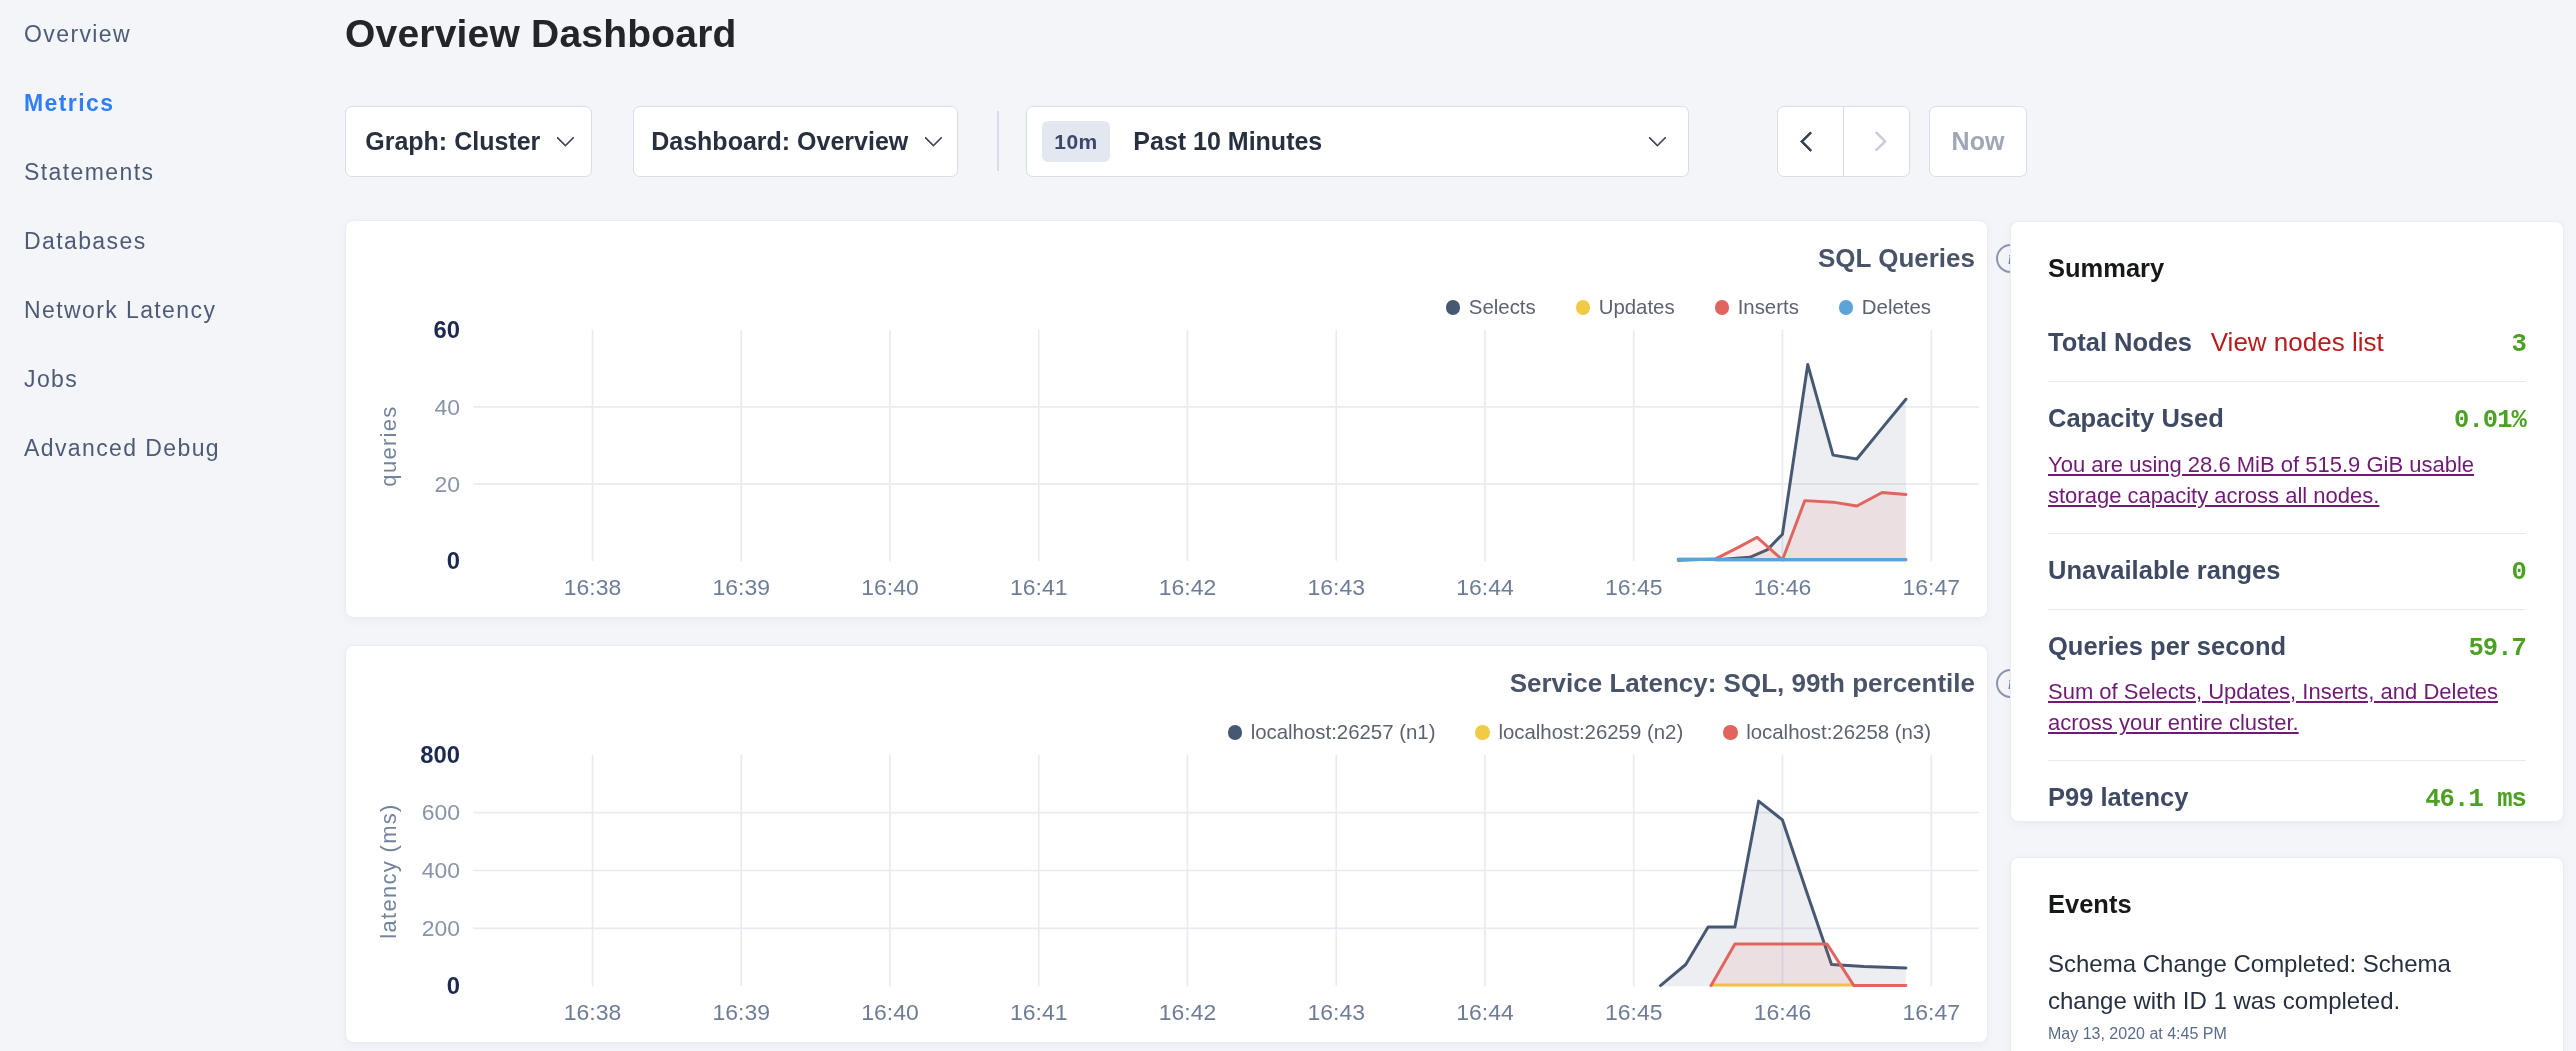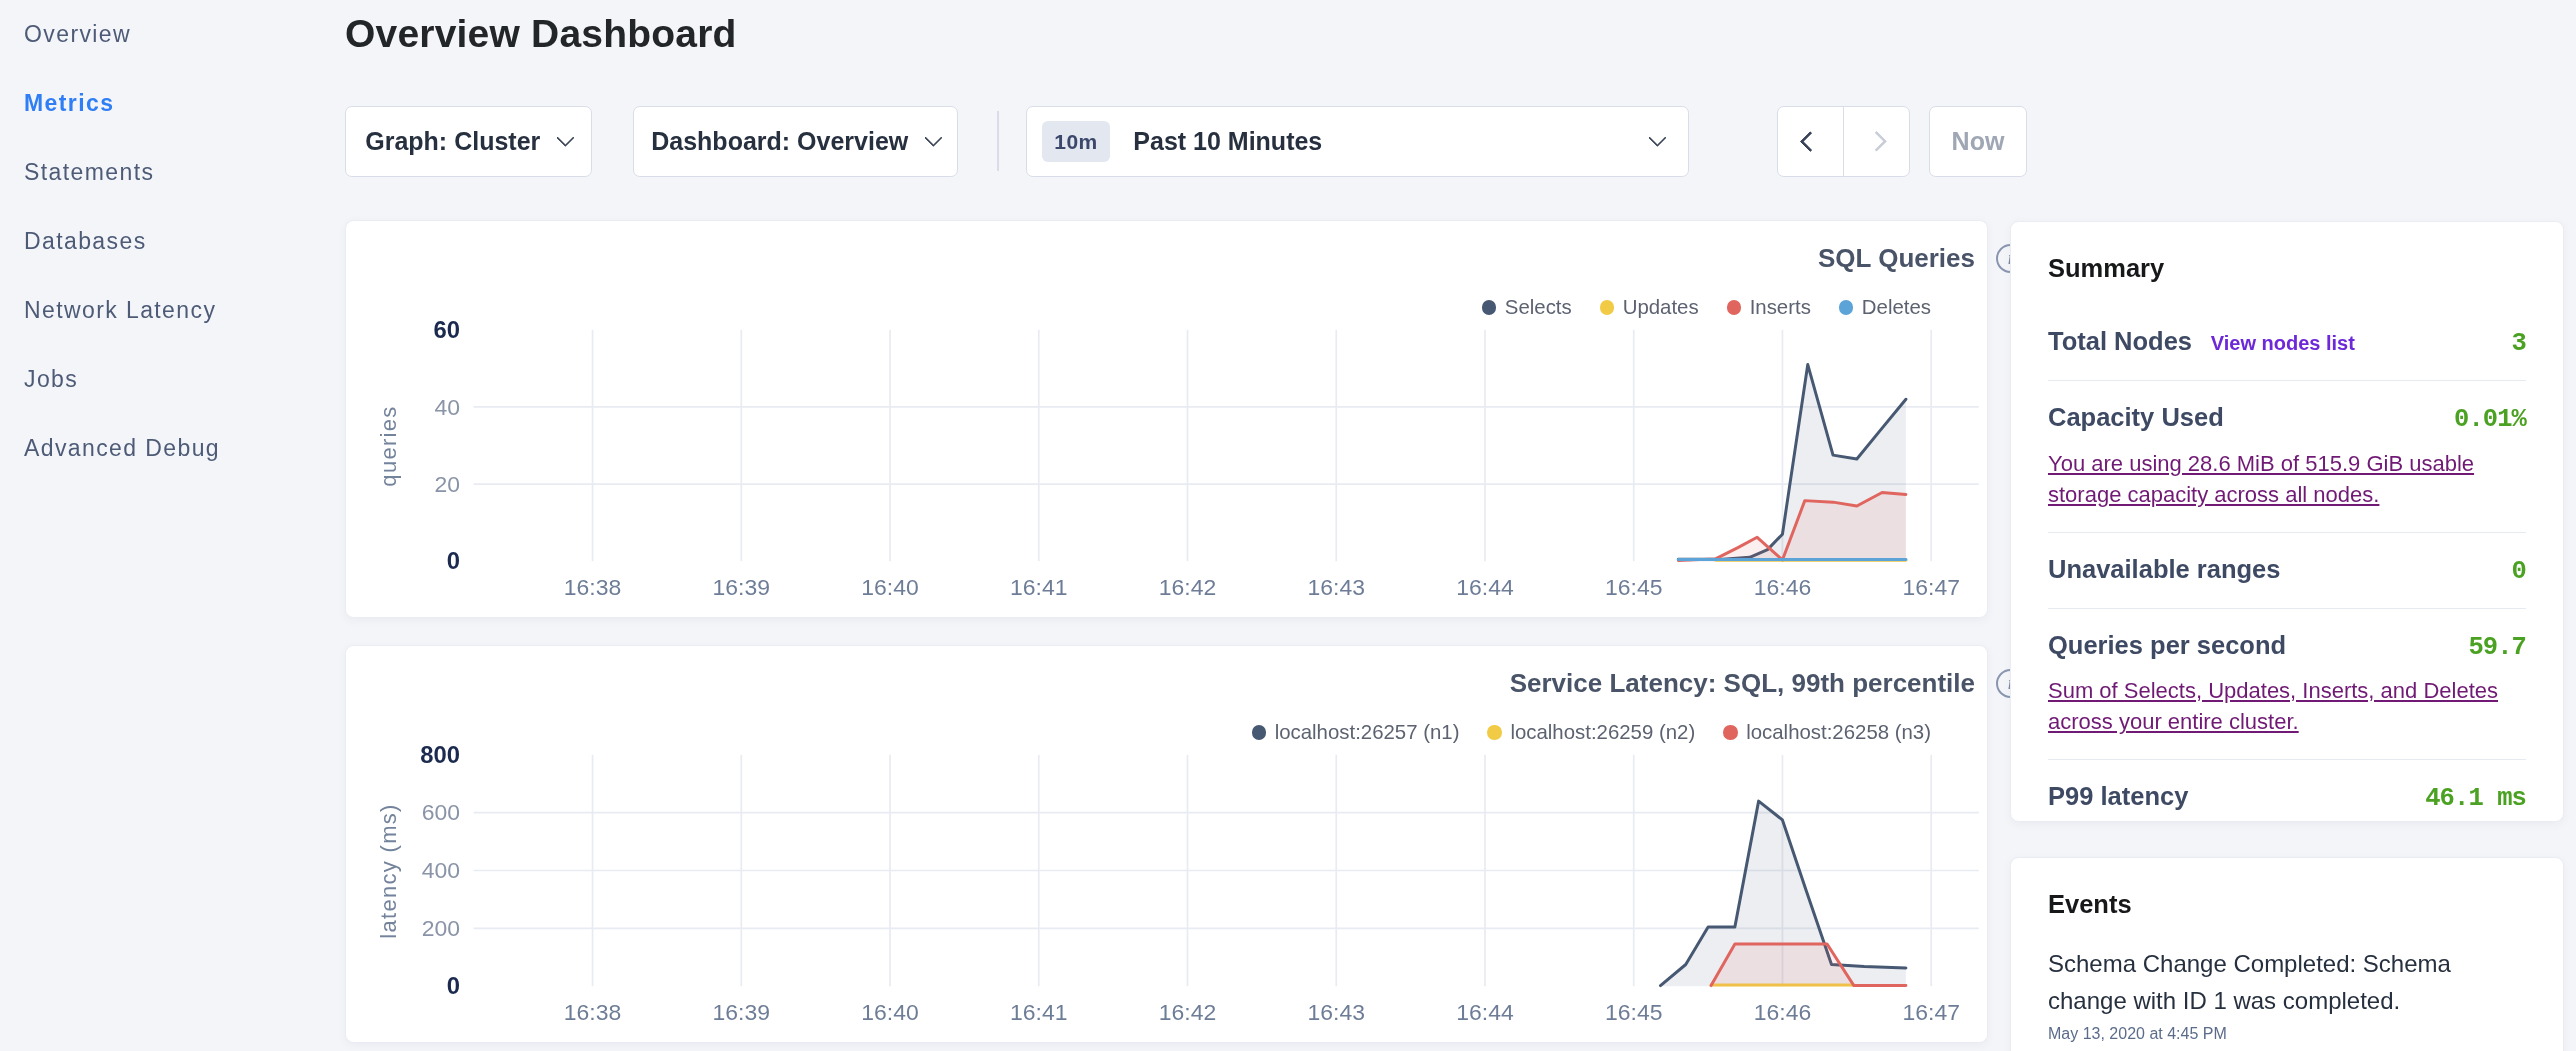--- a/index.html
+++ b/index.html
@@ -74,21 +74,21 @@
   .chart-title-row {
     position: absolute; top: 22px; left: 0; width: 100%;
     display: flex; align-items: center; justify-content: flex-end; gap: 21px; margin-left: 38px;
   }
   .chart-title { font-size: 26px; font-weight: 700; color: #4a5468; }
   .info-icon {
     width: 29px; height: 29px; border: 2.6px solid #8a96b0; border-radius: 50%;
     color: #7b87a3; font-size: 18px; font-weight: 700; font-style: italic;
     display: flex; align-items: center; justify-content: center; font-family: "Liberation Serif", serif;
   }
-  .legend { position: absolute; top: 75px; right: 56px; display: flex; gap: 28px; }
+  .legend { position: absolute; top: 75px; right: 56px; display: flex; gap: 40px; }
   .legend-item { display: flex; align-items: center; gap: 8.5px; }
   .legend-dot { width: 14.5px; height: 14.5px; border-radius: 50%; }
   .legend-label { font-size: 20.4px; color: #5c6270; }
   .ylabel {
     position: absolute; left: 25.5px; top: 109px; height: 231px; width: 34px;
     display: flex; align-items: center; justify-content: center;
   }
   .ylabel span {
     transform: rotate(-90deg); white-space: nowrap; font-size: 22px;
     color: #74839c; letter-spacing: 1.3px;
@@ -97,21 +97,21 @@
   
   .side-card { left: 2010px; width: 554px; }
   #summary-card { top: 221px; height: 601px; padding: 0 37px; }
   #events-card { top: 857px; height: 255px; padding: 0 37px; }
   .side-card-title { text-align: left; font-size: 25.5px; font-weight: 700; color: #17181a; margin-top: 32px; }
   .summary-rows { margin-top: 22px; }
   .summary-row { padding: 22px 0; border-bottom: 1.7px solid #e7eaf1; }
   .summary-row:last-child { border-bottom: none; }
   .summary-row-head { display: flex; align-items: baseline; }
   .summary-label { font-size: 25.5px; font-weight: 700; color: #3e4a63; }
-  .summary-link { font-size: 20px; font-weight: 700; color: #6d28d9; margin-left: 18.7px; cursor: pointer; }
+  .summary-link { font-size: 26px; font-weight: 400; color: #b91c1c; margin-left: 18.7px; cursor: pointer; }
   .summary-value { margin-left: auto; font-size: 25.5px; font-weight: 700; color: #4ba122; font-family: "Liberation Mono", monospace; letter-spacing: -0.9px; }
   .summary-desc { margin-top: 13.6px; font-size: 22px; line-height: 31px; color: #701a75; text-decoration: underline; }
   .event-message { margin-top: 25.5px; font-size: 24px; line-height: 37px; color: #27303f; }
   .event-time { margin-top: 6.8px; font-size: 16px; color: #5b6c8a; }
 </style>
 </head>
 <body>
 
 <nav class="sidebar">
   <div class="nav-item">Overview</div>

